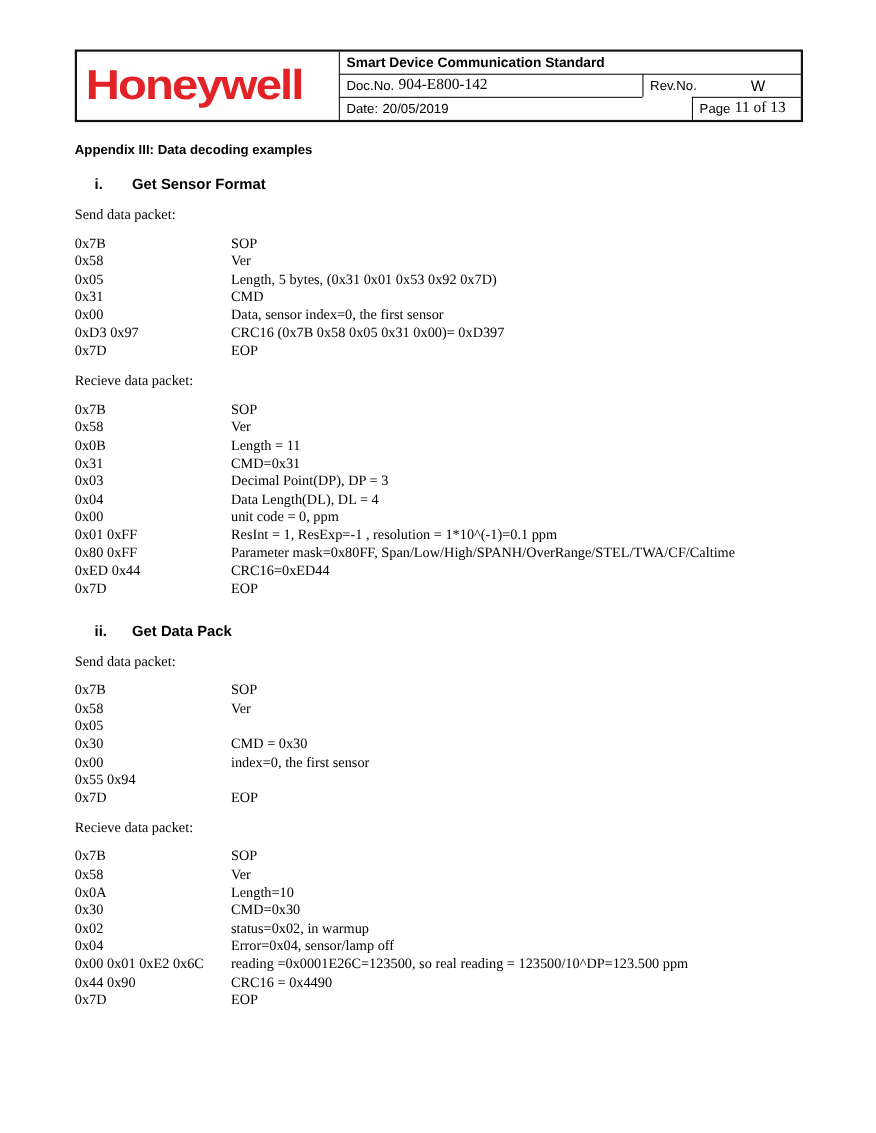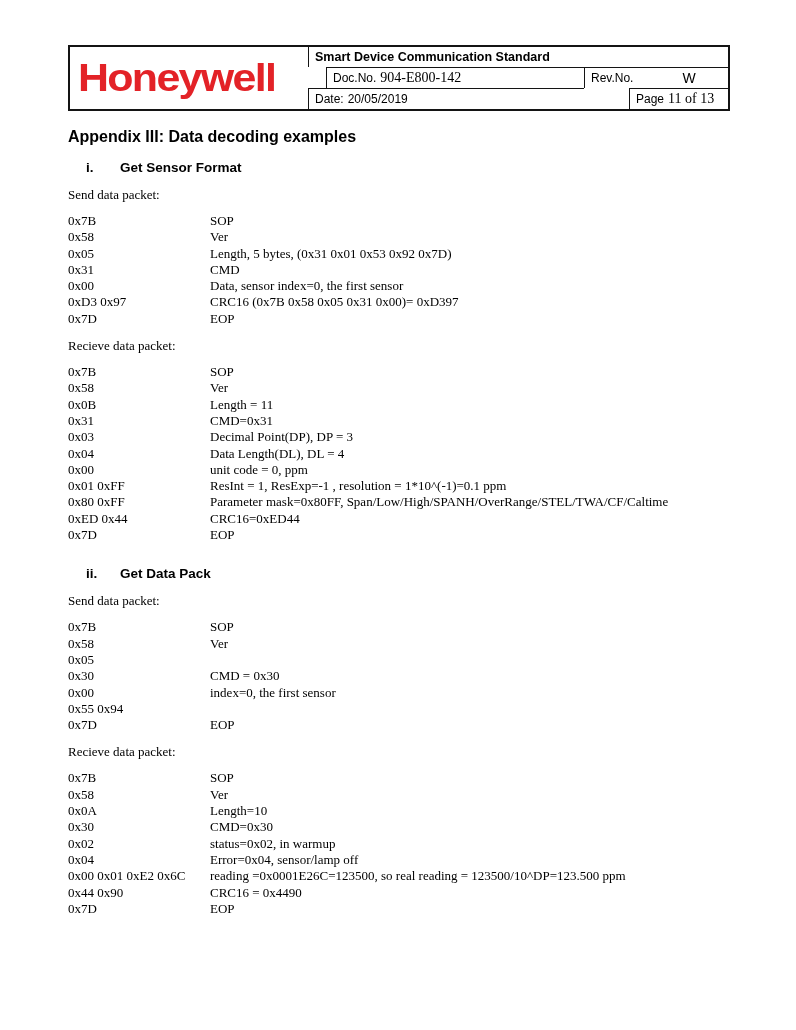--- a/index.html
+++ b/index.html
@@ -29,21 +29,21 @@
     padding:0 16px 0 6px;
     overflow:hidden; white-space:nowrap;
   }
   .logo-cell {
     grid-column:1; grid-row:1 / span 3;
     border:none;
     display:flex; align-items:center; justify-content:flex-start;
     padding-left:8px;
   }
   .title-cell { grid-column:2 / span 2; grid-row:1; border-top:none; }
-  .c-doc  { grid-column:2; grid-row:2;margin-left:18px; }
+  .c-doc  { grid-column:2; grid-row:2; }
   .c-rev  { grid-column:3; grid-row:2;gap:45px; }
   .c-date { grid-column:2; grid-row:3; }
   .c-page { grid-column:3; grid-row:3;margin-left:45px; }
 
   .logo {
     font-family:"Liberation Sans", sans-serif;
     font-weight:bold;
     font-size:38px;
     letter-spacing:-1.5px;
     transform:scaleX(1.13);
@@ -54,21 +54,21 @@
   .lbl { font-family:"Liberation Sans", sans-serif; font-size:12px; margin-right:4px; }
   .val-serif { font-family:"Liberation Serif", serif; font-size:14px; }
   .val-sans  { font-family:"Liberation Sans", sans-serif; font-size:12px; }
   .val-rev   { font-family:"Liberation Sans", sans-serif; font-size:14px; }
 
   
   .appendix-title {
     margin-top:16px;
     font-family:"Liberation Sans", sans-serif;
     font-weight:bold;
-    font-size:16px;
+    font-size:12px;
     line-height:19px;
   }
   .section-heading {
     display:flex;
     margin-top:13px;
     padding-left:18px;
     font-family:"Liberation Sans", sans-serif;
     font-weight:bold;
     font-size:13.5px;
     line-height:17px;

